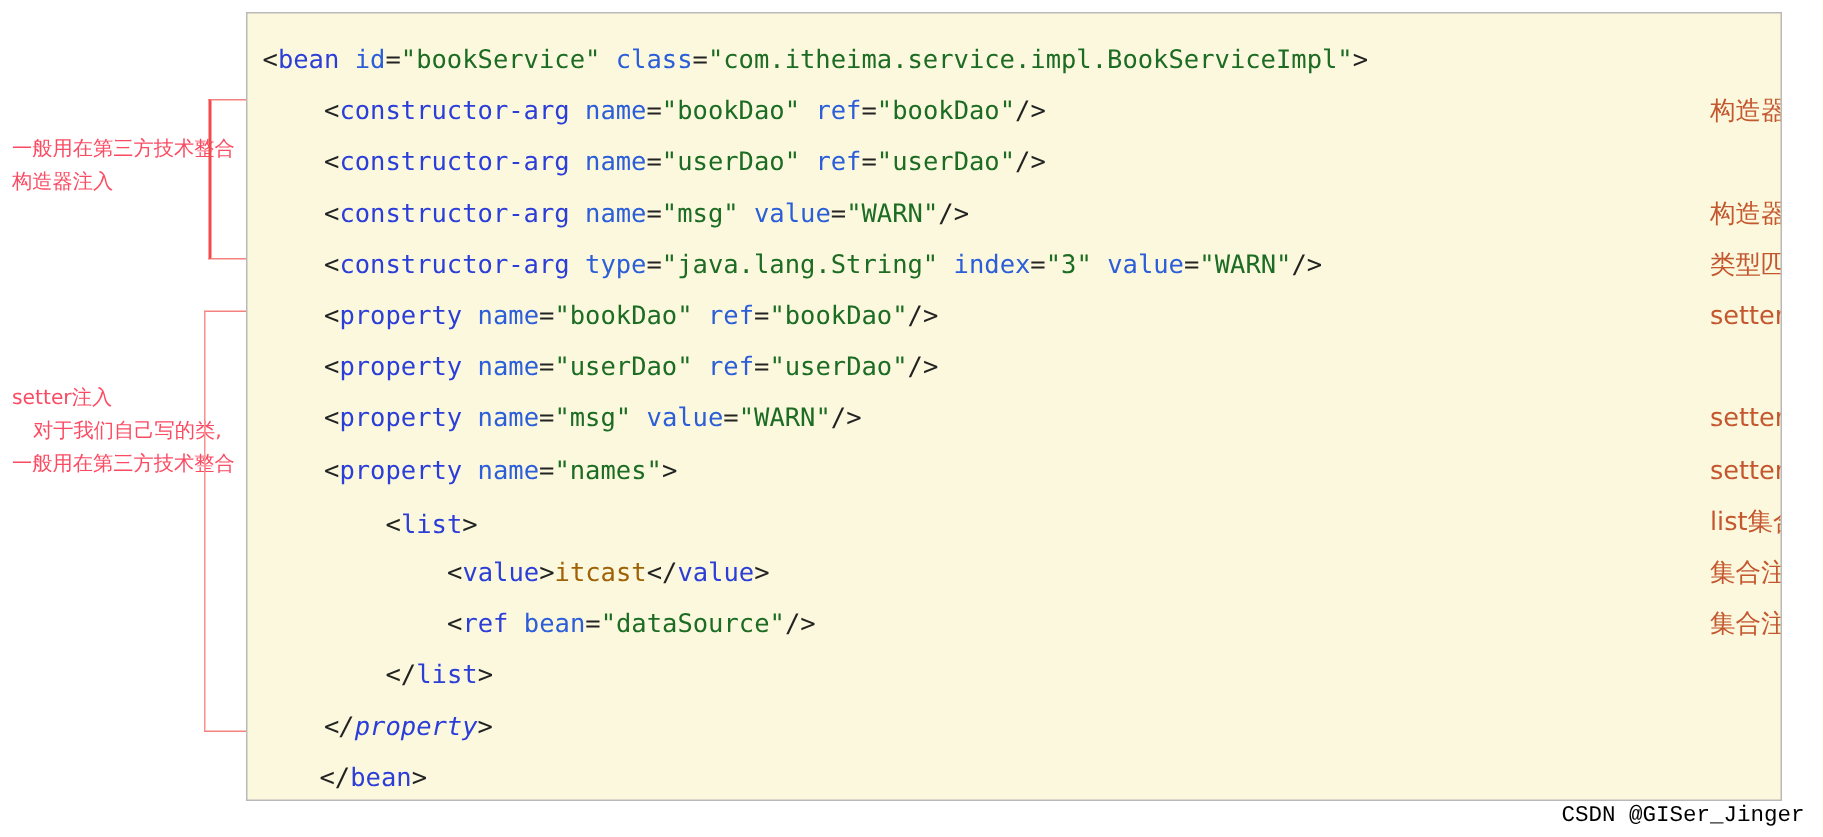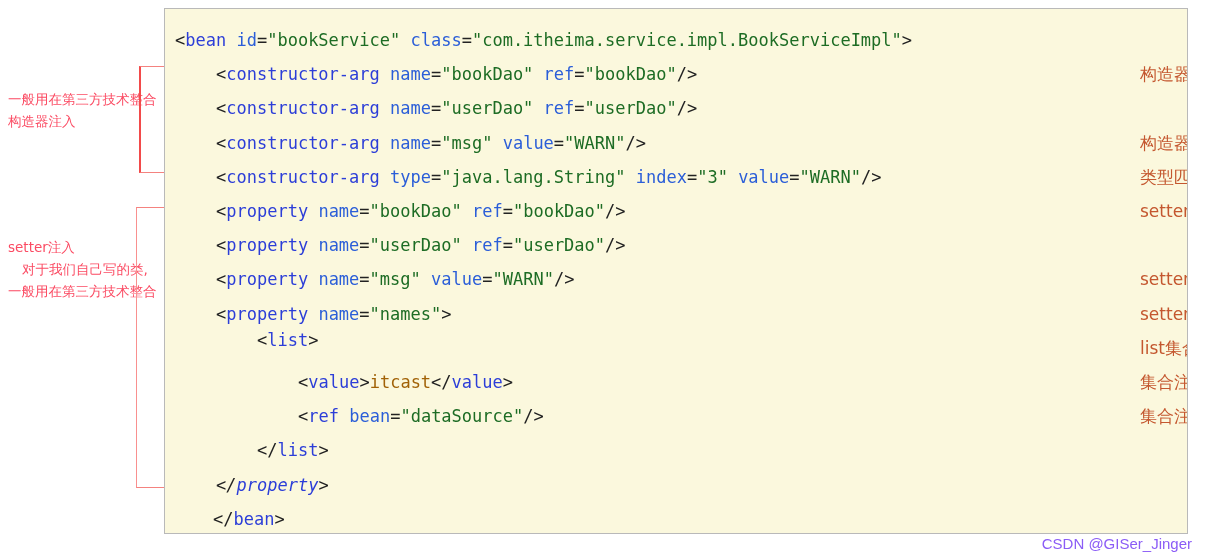--- a/index.html
+++ b/index.html
@@ -88,60 +88,60 @@
     border-top: 1px solid #f4827f;
     border-bottom: 1px solid #f4827f;
   }
   .bracket.soft {
     border-left: 1.5px solid #f9908f;
   }
 
   
   .watermark {
     position: absolute;
-    right: 23px;
+    right: 12px;
     bottom: 6px;
-    font-family: Liberation Sans, sans-serif;
+    font-family: Liberation Mono, monospace;
     font-size: 15px;
-    color: #8b5cf6;
+    color: #000000;
     white-space: nowrap;
   }
 </style>
 </head>
 <body>
 
 <div id="stage">
 
   <div class="ann-left" id="ann-left-0" style="left:8px; top:88px;">
       <div>一般用在第三方技术整合</div>
       <div>构造器注入</div>
     </div>
 
   <div class="bracket" id="bracket-0" style="left:139px; top:66px; width:30px; height:107px;"></div>
 
-  <div class="ann-left" id="ann-left-1" style="left:8px; top:236px;">
+  <div class="ann-left" id="ann-left-1" style="left:8px; top:254px;">
       <div>setter注入</div>
       <div style="padding-left: 14px;">对于我们自己写的类,</div>
       <div>一般用在第三方技术整合</div>
     </div>
 
   <div class="bracket soft" id="bracket-1" style="left:136px; top:207px; width:33px; height:281px;"></div>
 
   <div class="code-panel">
     <div id="code-lines">
         <div class="code-line" style="top: 14px;"><span class="code-text" style="margin-left: 10px;"><span class="t-punc">&lt;</span><span class="t-tag">bean</span><span class="t-punc"> </span><span class="t-attr">id</span><span class="t-punc">=</span><span class="t-str">"bookService"</span><span class="t-punc"> </span><span class="t-attr">class</span><span class="t-punc">=</span><span class="t-str">"com.itheima.service.impl.BookServiceImpl"</span><span class="t-punc">&gt;</span></span></div>
         <div class="code-line" style="top: 48.2px;"><span class="code-text" style="margin-left: 51px;"><span class="t-punc">&lt;</span><span class="t-tag">constructor-arg</span><span class="t-punc"> </span><span class="t-attr">name</span><span class="t-punc">=</span><span class="t-str">"bookDao"</span><span class="t-punc"> </span><span class="t-attr">ref</span><span class="t-punc">=</span><span class="t-str">"bookDao"</span><span class="t-punc">/&gt;</span></span></div>
         <div class="code-line" style="top: 82.4px;"><span class="code-text" style="margin-left: 51px;"><span class="t-punc">&lt;</span><span class="t-tag">constructor-arg</span><span class="t-punc"> </span><span class="t-attr">name</span><span class="t-punc">=</span><span class="t-str">"userDao"</span><span class="t-punc"> </span><span class="t-attr">ref</span><span class="t-punc">=</span><span class="t-str">"userDao"</span><span class="t-punc">/&gt;</span></span></div>
         <div class="code-line" style="top: 116.6px;"><span class="code-text" style="margin-left: 51px;"><span class="t-punc">&lt;</span><span class="t-tag">constructor-arg</span><span class="t-punc"> </span><span class="t-attr">name</span><span class="t-punc">=</span><span class="t-str">"msg"</span><span class="t-punc"> </span><span class="t-attr">value</span><span class="t-punc">=</span><span class="t-str">"WARN"</span><span class="t-punc">/&gt;</span></span></div>
         <div class="code-line" style="top: 150.8px;"><span class="code-text" style="margin-left: 51px;"><span class="t-punc">&lt;</span><span class="t-tag">constructor-arg</span><span class="t-punc"> </span><span class="t-attr">type</span><span class="t-punc">=</span><span class="t-str">"java.lang.String"</span><span class="t-punc"> </span><span class="t-attr">index</span><span class="t-punc">=</span><span class="t-str">"3"</span><span class="t-punc"> </span><span class="t-attr">value</span><span class="t-punc">=</span><span class="t-str">"WARN"</span><span class="t-punc">/&gt;</span></span></div>
         <div class="code-line" style="top: 185px;"><span class="code-text" style="margin-left: 51px;"><span class="t-punc">&lt;</span><span class="t-tag">property</span><span class="t-punc"> </span><span class="t-attr">name</span><span class="t-punc">=</span><span class="t-str">"bookDao"</span><span class="t-punc"> </span><span class="t-attr">ref</span><span class="t-punc">=</span><span class="t-str">"bookDao"</span><span class="t-punc">/&gt;</span></span></div>
         <div class="code-line" style="top: 219.2px;"><span class="code-text" style="margin-left: 51px;"><span class="t-punc">&lt;</span><span class="t-tag">property</span><span class="t-punc"> </span><span class="t-attr">name</span><span class="t-punc">=</span><span class="t-str">"userDao"</span><span class="t-punc"> </span><span class="t-attr">ref</span><span class="t-punc">=</span><span class="t-str">"userDao"</span><span class="t-punc">/&gt;</span></span></div>
         <div class="code-line" style="top: 253.4px;"><span class="code-text" style="margin-left: 51px;"><span class="t-punc">&lt;</span><span class="t-tag">property</span><span class="t-punc"> </span><span class="t-attr">name</span><span class="t-punc">=</span><span class="t-str">"msg"</span><span class="t-punc"> </span><span class="t-attr">value</span><span class="t-punc">=</span><span class="t-str">"WARN"</span><span class="t-punc">/&gt;</span></span></div>
         <div class="code-line" style="top: 287.6px;"><span class="code-text" style="margin-left: 51px;"><span class="t-punc">&lt;</span><span class="t-tag">property</span><span class="t-punc"> </span><span class="t-attr">name</span><span class="t-punc">=</span><span class="t-str">"names"</span><span class="t-punc">&gt;</span></span></div>
-        <div class="code-line" style="top: 314px;"><span class="code-text" style="margin-left: 92px;"><span class="t-punc">&lt;</span><span class="t-tag">list</span><span class="t-punc">&gt;</span></span></div>
+        <div class="code-line" style="top: 324px;"><span class="code-text" style="margin-left: 92px;"><span class="t-punc">&lt;</span><span class="t-tag">list</span><span class="t-punc">&gt;</span></span></div>
         <div class="code-line" style="top: 356px;"><span class="code-text" style="margin-left: 133px;"><span class="t-punc">&lt;</span><span class="t-tag">value</span><span class="t-punc">&gt;</span><span class="t-txt">itcast</span><span class="t-punc">&lt;/</span><span class="t-tag">value</span><span class="t-punc">&gt;</span></span></div>
         <div class="code-line" style="top: 390.2px;"><span class="code-text" style="margin-left: 133px;"><span class="t-punc">&lt;</span><span class="t-tag">ref</span><span class="t-punc"> </span><span class="t-attr">bean</span><span class="t-punc">=</span><span class="t-str">"dataSource"</span><span class="t-punc">/&gt;</span></span></div>
         <div class="code-line" style="top: 424.4px;"><span class="code-text" style="margin-left: 92px;"><span class="t-punc">&lt;/</span><span class="t-tag">list</span><span class="t-punc">&gt;</span></span></div>
         <div class="code-line" style="top: 458.6px; font-style: italic;"><span class="code-text" style="margin-left: 51px;"><span class="t-punc">&lt;/</span><span class="t-tag">property</span><span class="t-punc">&gt;</span></span></div>
         <div class="code-line" style="top: 492.8px; padding-left: 38px;"><span class="code-text" style="margin-left: 10px;"><span class="t-punc">&lt;/</span><span class="t-tag">bean</span><span class="t-punc">&gt;</span></span></div>
       </div>
     <div id="right-ann-layer">
         <div class="ann-right" style="top: 48.2px;">构造器注入引用类型</div>
         <div class="ann-right" style="top: 116.6px;">构造器注入简单类型</div>
         <div class="ann-right" style="top: 150.8px;">类型匹配与索引匹配</div>

